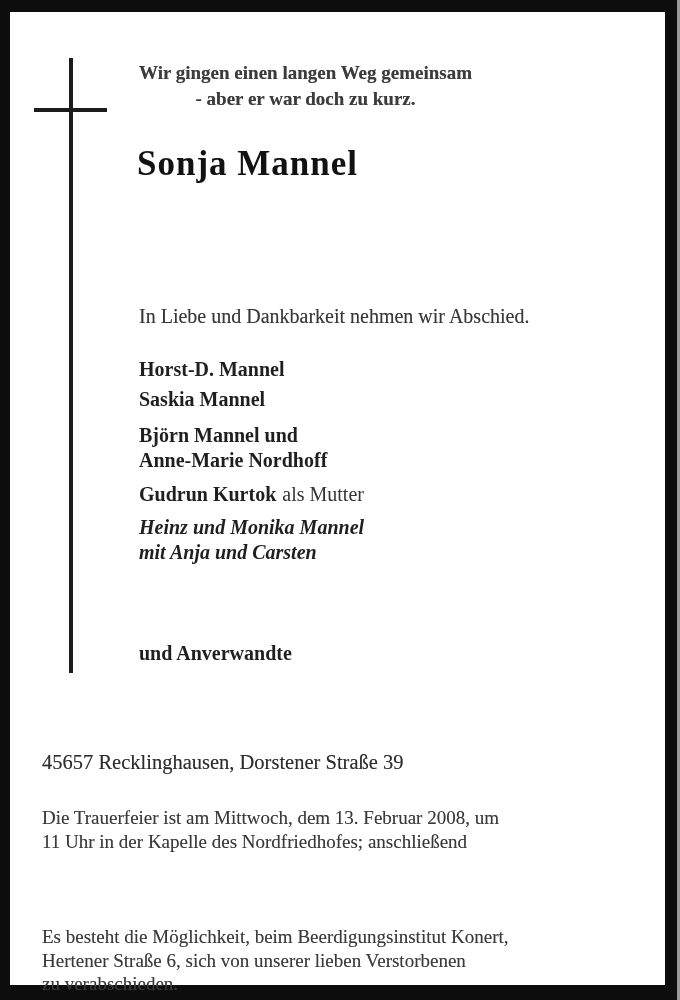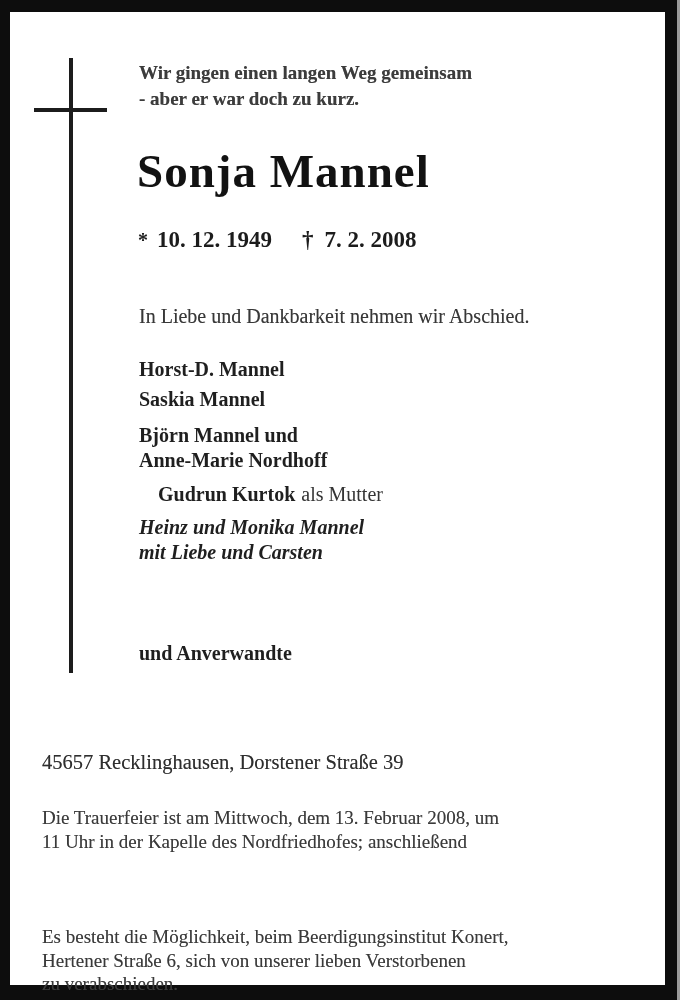--- a/index.html
+++ b/index.html
@@ -43,24 +43,25 @@
   }
 
   .epigraph {
     left: 139px; top: 60px;
     font-size: 19px;
     line-height: 26px;
     font-weight: bold;
     color: #3c3c3c;
     text-shadow: 0 0 0.6px rgba(60,60,60,0.55);
     white-space: nowrap;
+    text-align: center;
   }
   .deceased-name {
     left: 137px; top: 144px;
-    font-size: 47px;
+    font-size: 35px;
     font-weight: bold;
     letter-spacing: 1px;
     color: #121212;
     white-space: nowrap;
   }
   .dates {
     left: 138px; top: 227px;
     font-size: 23px;
     font-weight: bold;
     color: #1c1c1c;
@@ -84,21 +85,21 @@
     white-space: nowrap;
   }
   .mourner .relation-suffix {
     font-weight: normal;
     color: #353535;
     margin-left: 0.3em;
   }
   .m1 { top: 357px; }
   .m2 { top: 387px; }
   .m3 { top: 423px; }
-  .m4 { top: 482px; margin-left: 19px; }
+  .m4 { top: 482px; }
   .m5 { top: 515px; font-style: italic; }
   .m6 { top: 579px; }
   .m7 { top: 641px; }
 
   .address {
     left: 42px; top: 751px;
     font-size: 20.5px;
     color: #2e2e2e;
     text-shadow: 0 0 0.5px rgba(46,46,46,0.45);
     white-space: nowrap;
@@ -126,42 +127,39 @@
     <div class="abs cross-h"></div>
   </div>
 
   <div class="abs epigraph">
     <div>Wir gingen einen langen Weg gemeinsam</div>
     <div>- aber er war doch zu kurz.</div>
   </div>
 
   <div class="abs deceased-name">Sonja Mannel</div>
 
-  <div class="abs dates">
-    <span class="birth-symbol">*</span><span>10. 12. 1949</span><span class="death-symbol">†</span><span>7. 2. 2008</span>
-  </div>
 
   <div class="abs farewell">In Liebe und Dankbarkeit nehmen wir Abschied.</div>
 
   <div class="abs mourner m1">
     <div>Horst-D. Mannel</div>
   </div>
   <div class="abs mourner m2">
     <div>Saskia Mannel</div>
   </div>
   <div class="abs mourner m3">
     <div>Björn Mannel und</div>
     <div>Anne-Marie Nordhoff</div>
   </div>
   <div class="abs mourner m4">
     <span>Gudrun Kurtok</span><span class="relation-suffix">als Mutter</span>
   </div>
   <div class="abs mourner m5">
     <div>Heinz und Monika Mannel</div>
-    <div>mit Liebe und Carsten</div>
+    <div>mit Anja und Carsten</div>
   </div>
   <div class="abs mourner m7">
     <div>und Anverwandte</div>
   </div>
 
   <div class="abs address">45657 Recklinghausen, Dorstener Straße 39</div>
 
   <div class="abs body-para ceremony">
     <div>Die Trauerfeier ist am Mittwoch, dem 13. Februar 2008, um</div>
     <div>11 Uhr in der Kapelle des Nordfriedhofes; anschließend</div>

